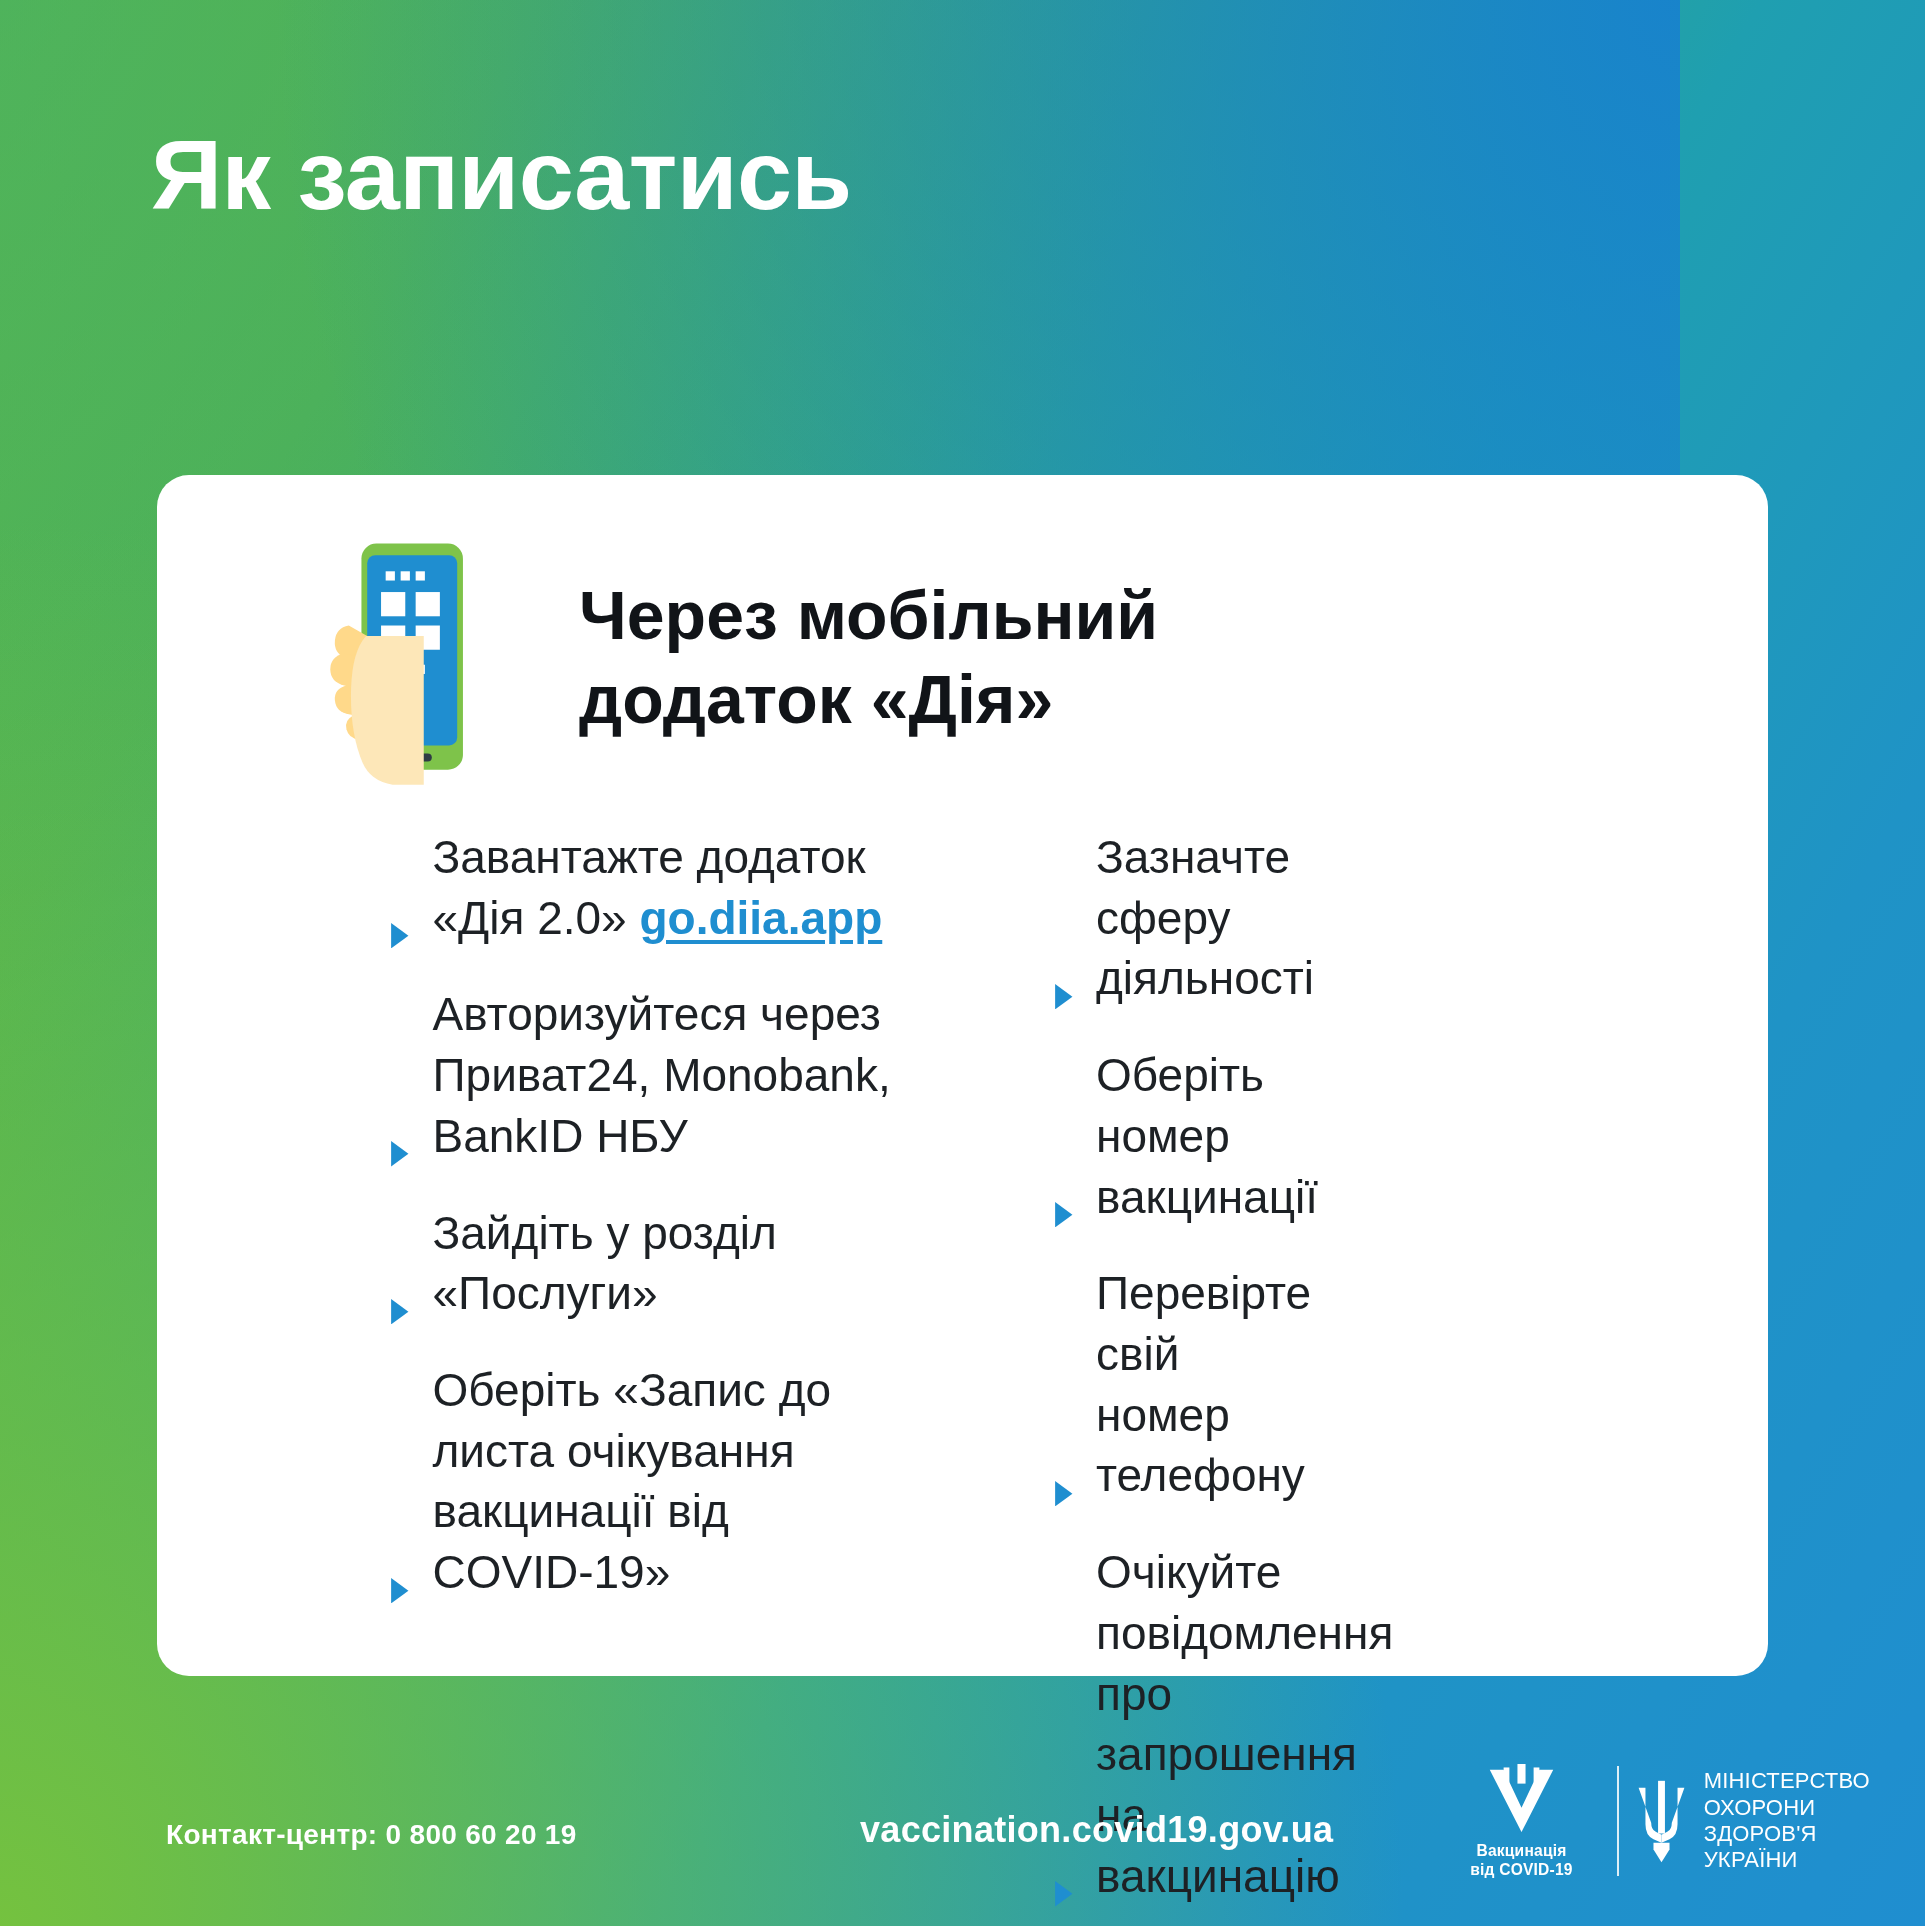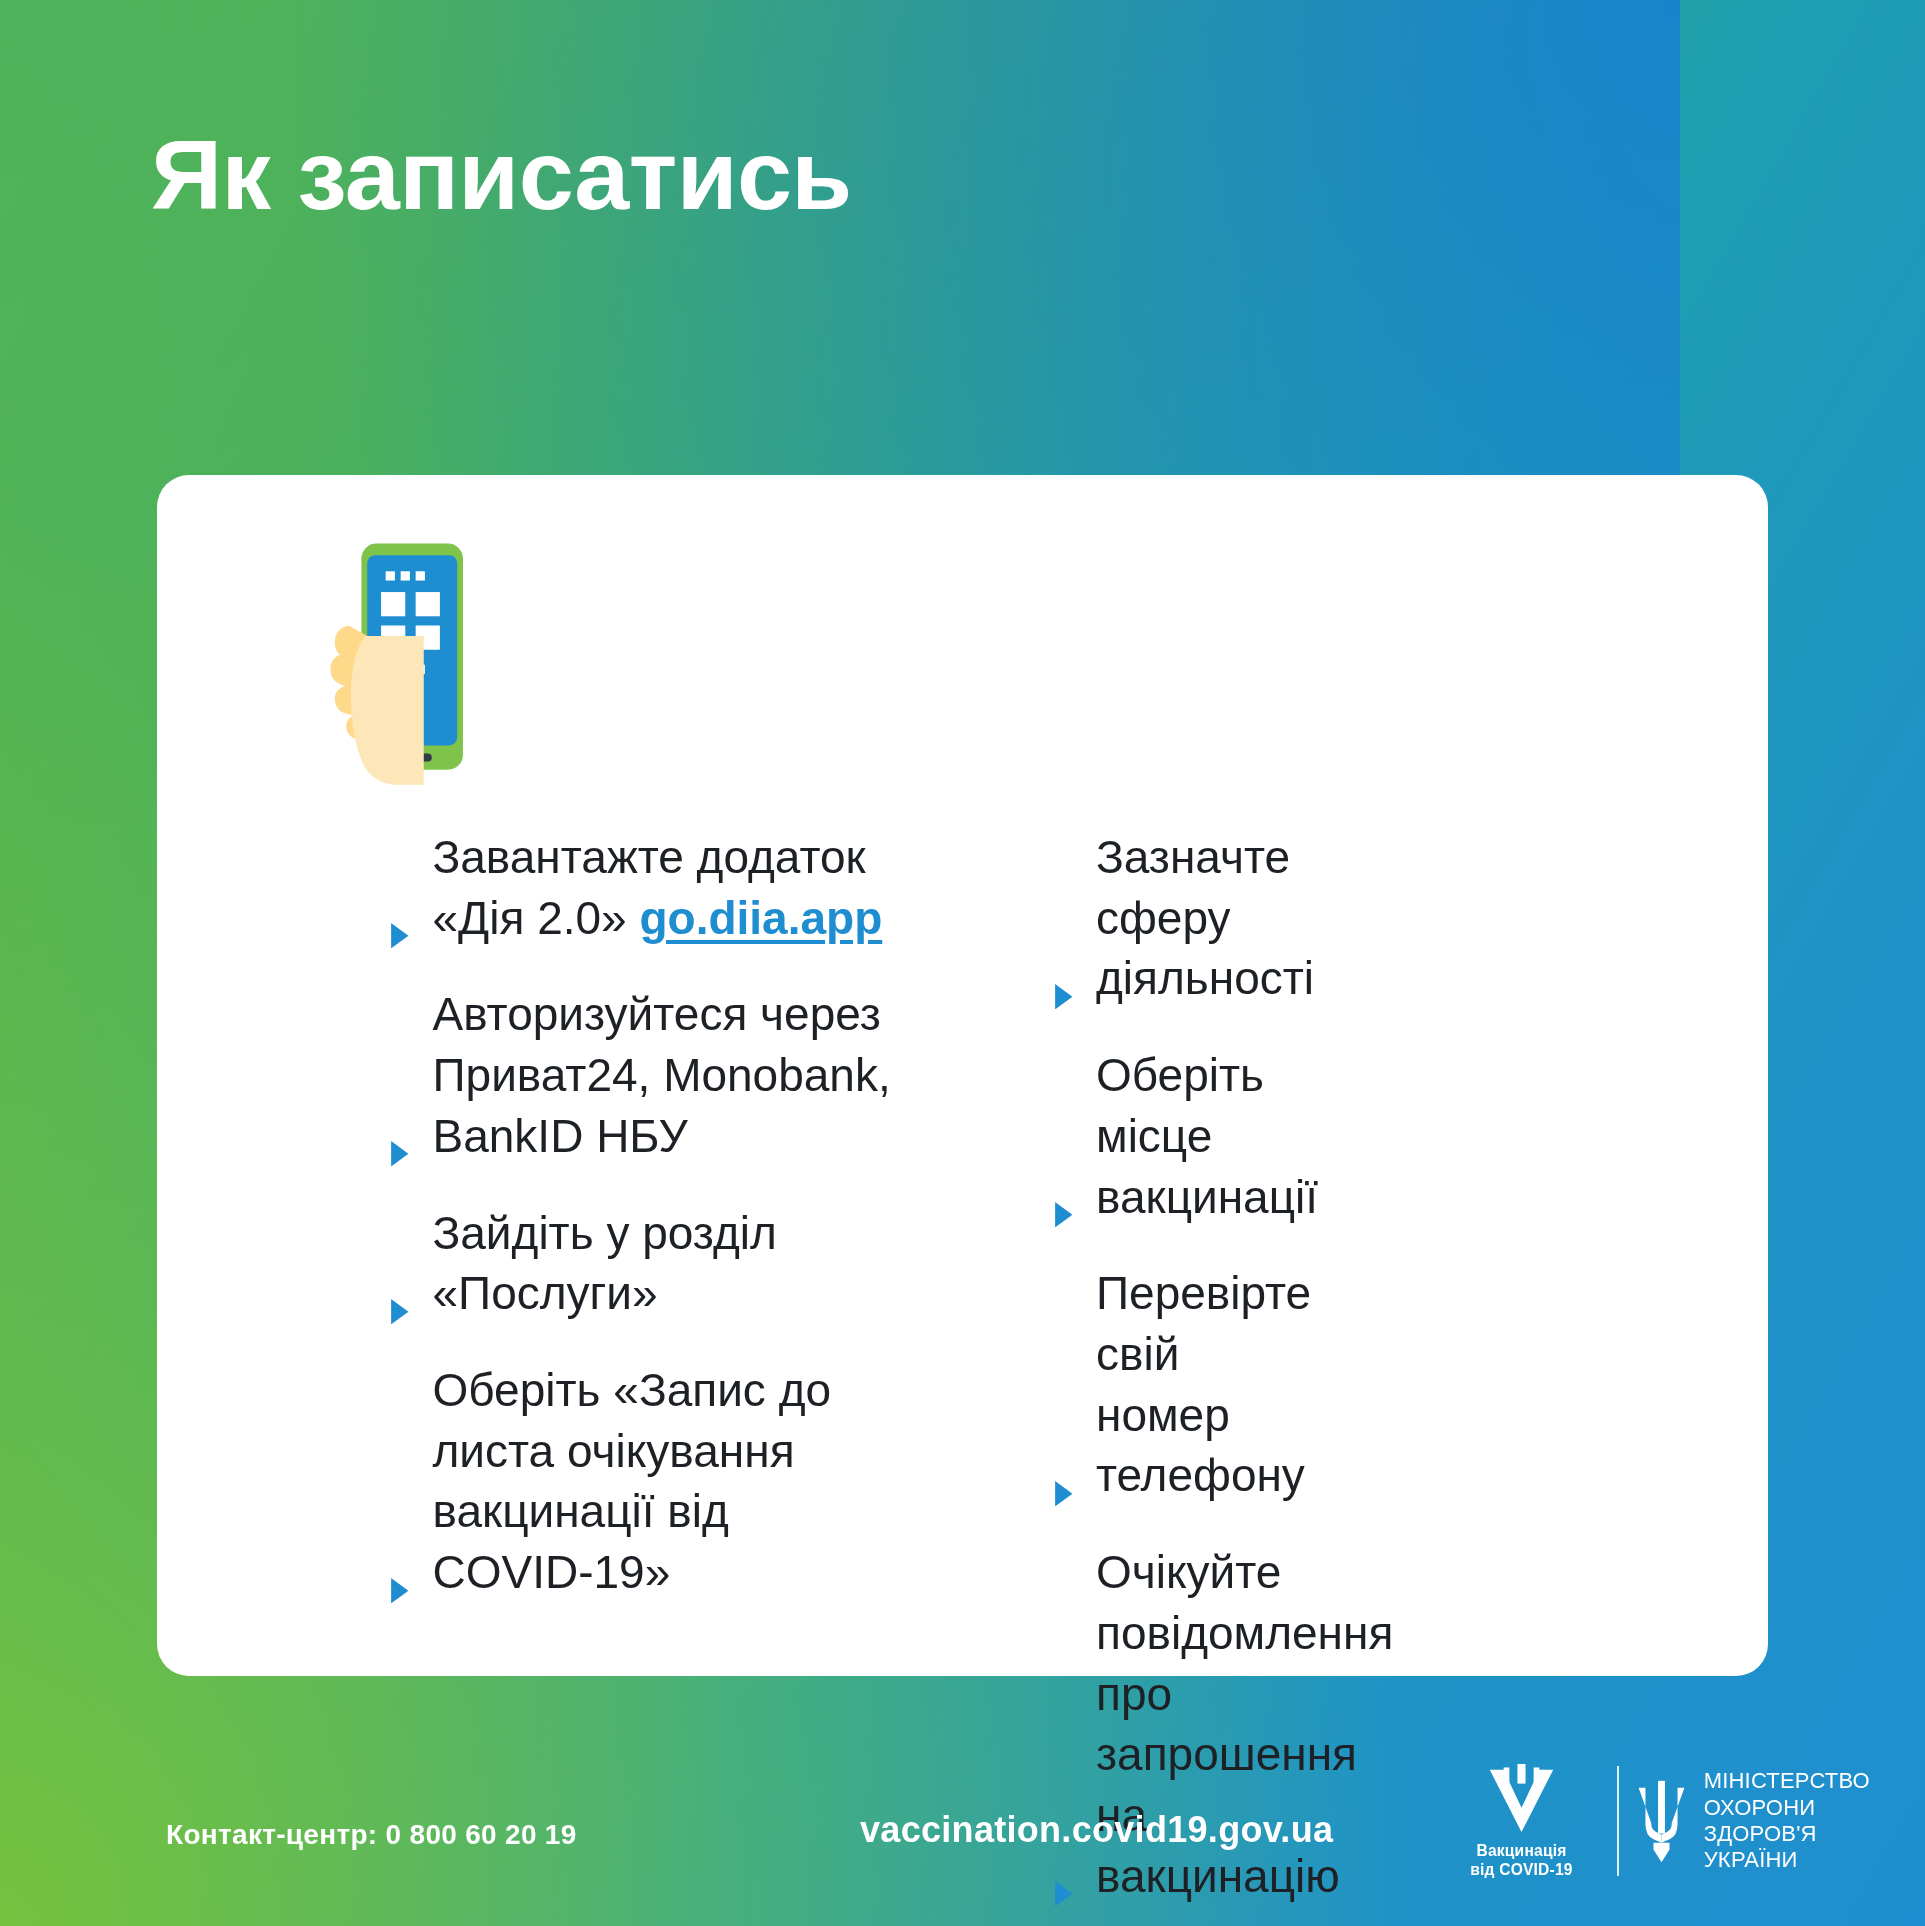--- a/index.html
+++ b/index.html
@@ -227,20 +227,24 @@
           <rect x="170" y="372" width="70" height="14" rx="7" fill="#2f3b44"></rect>
 
           <path d="M96 150 q-22 4 -24 26 q-2 22 18 30 l38 14 l0 -52 z" fill="#ffd98a"></path>
           <path d="M88 198 q-24 6 -24 28 q0 22 24 28 l46 10 l0 -54 z" fill="#ffd98a"></path>
           <path d="M92 254 q-22 6 -20 26 q2 20 24 24 l44 8 l0 -50 z" fill="#ffd98a"></path>
           <path d="M104 306 q-16 8 -12 24 q4 16 22 18 l56 6 l0 -44 z" fill="#ffd98a"></path>
           <path d="M126 168 q-24 26 -26 92 q-2 76 20 128 q14 32 52 38 l54 0 l0 -258 z" fill="#fde7b8"></path>
         </svg>
       </div>
 
+      <div class="card-title">
+        <span class="line">Через мобільний</span>
+        <span class="line">додаток «Дія»</span>
+      </div>
     </div>
 
     <div class="columns">
 
       <div class="col col-left">
 
         <div class="bullet">
           <span class="marker">
             <svg width="21" height="25.4" viewBox="0 0 36 44">
                 <path d="M0 0 L30 22 L0 44 Z" fill="#1f8ed0"></path>
@@ -288,21 +292,21 @@
           </span>
           <span class="text">Зазначте сферу діяльності</span>
         </div>
 
         <div class="bullet">
           <span class="marker">
             <svg width="21" height="25.4" viewBox="0 0 36 44">
                 <path d="M0 0 L30 22 L0 44 Z" fill="#1f8ed0"></path>
               </svg>
           </span>
-          <span class="text">Оберіть місце вакцинації</span>
+          <span class="text">Оберіть номер вакцинації</span>
         </div>
 
         <div class="bullet">
           <span class="marker">
             <svg width="21" height="25.4" viewBox="0 0 36 44">
                 <path d="M0 0 L30 22 L0 44 Z" fill="#1f8ed0"></path>
               </svg>
           </span>
           <span class="text">Перевірте свій номер телефону</span>
         </div>

